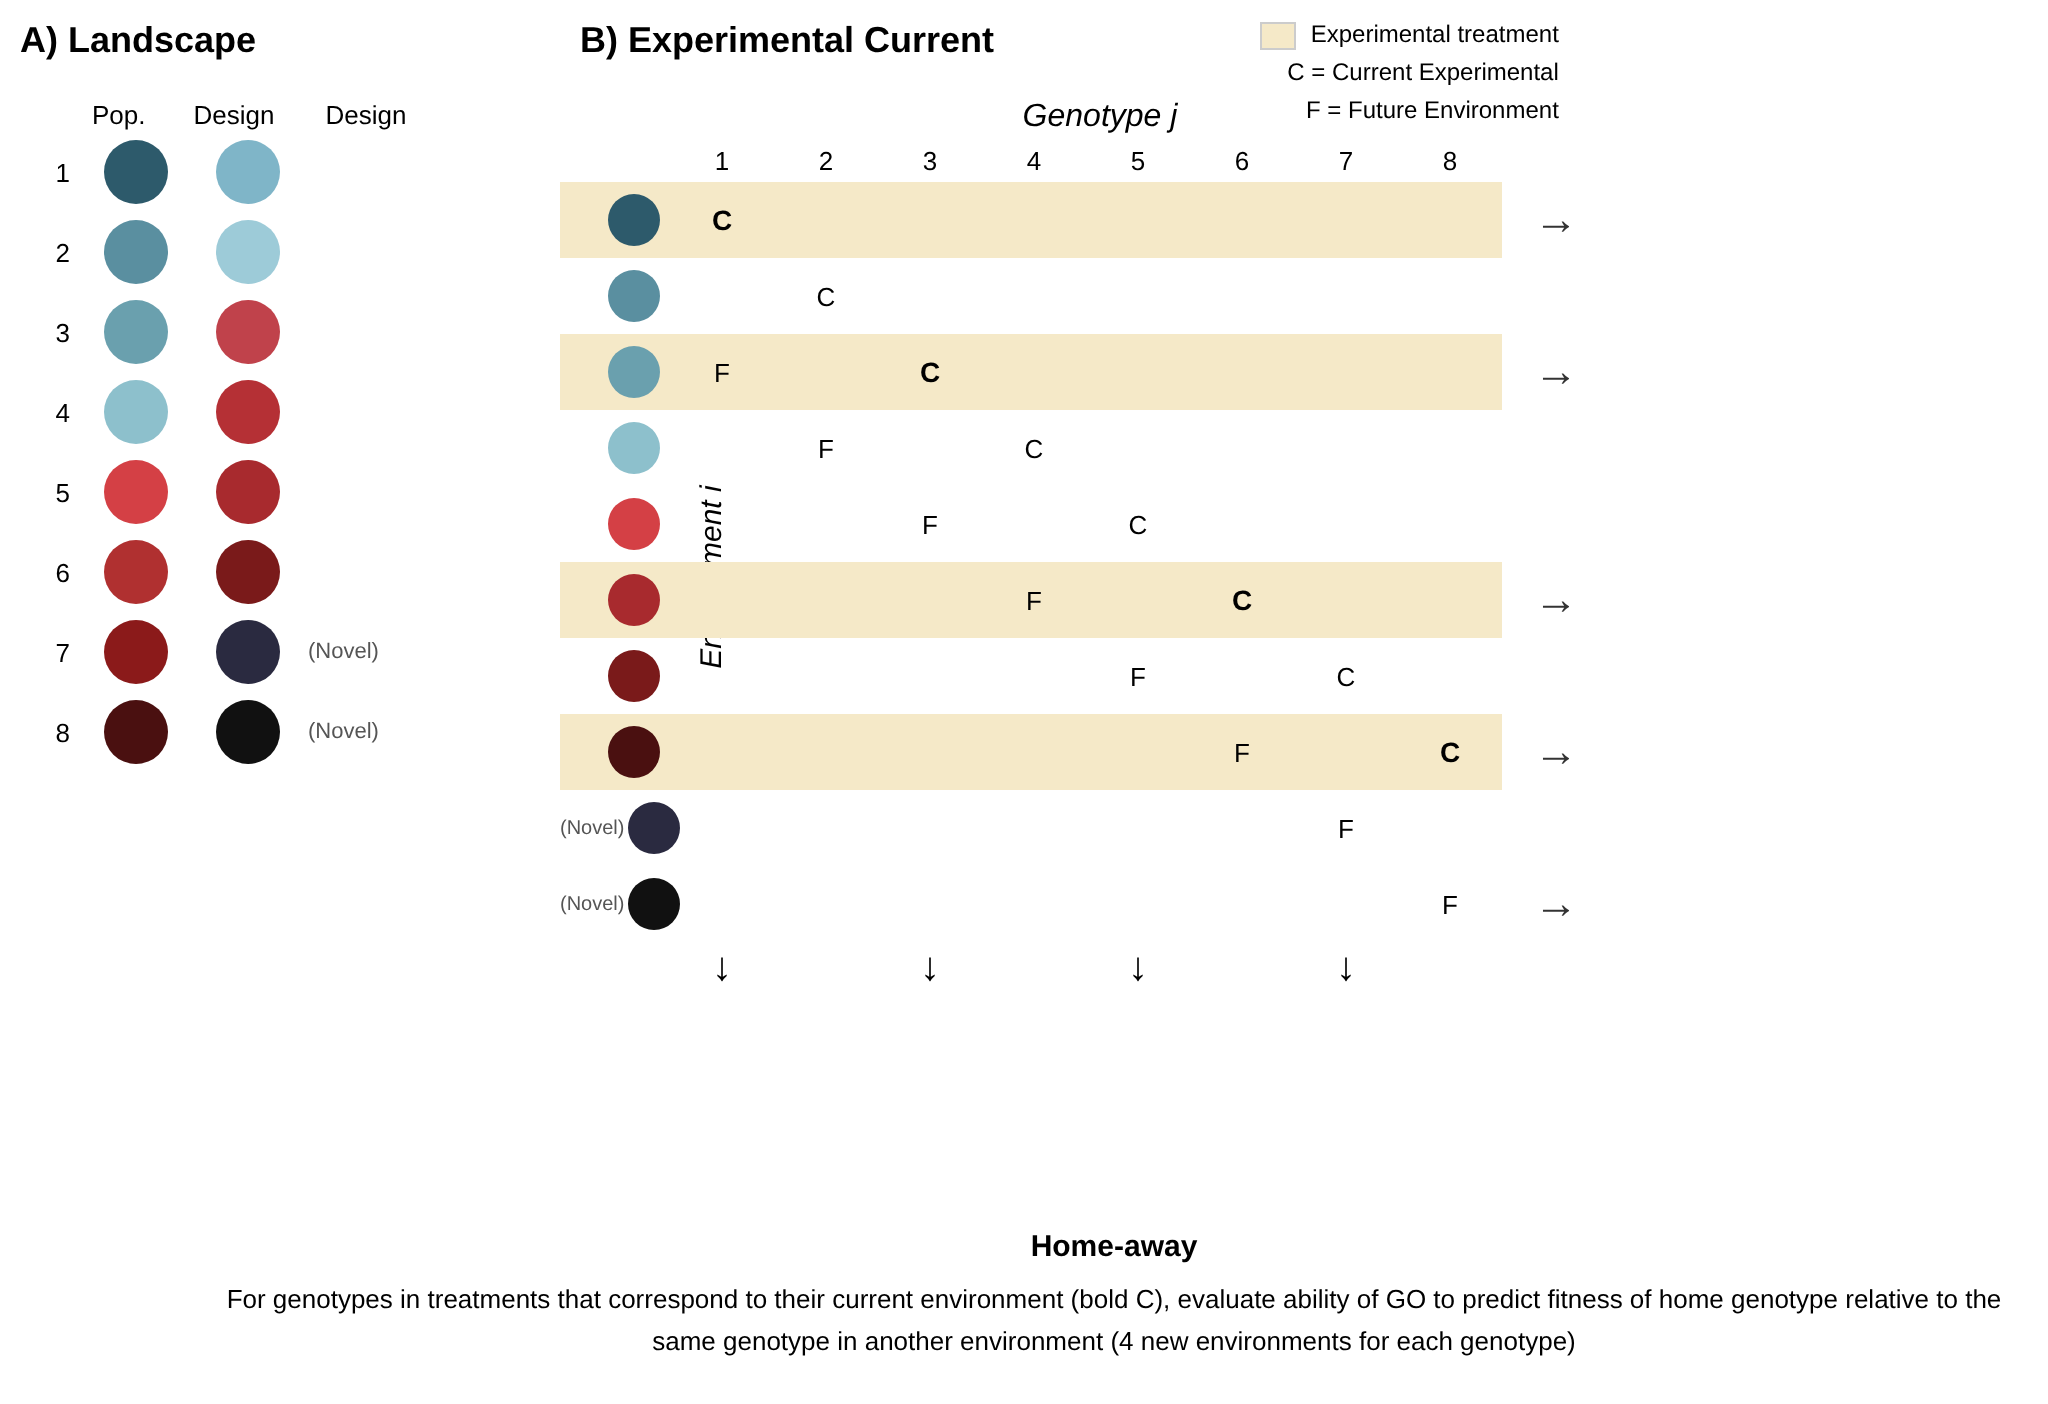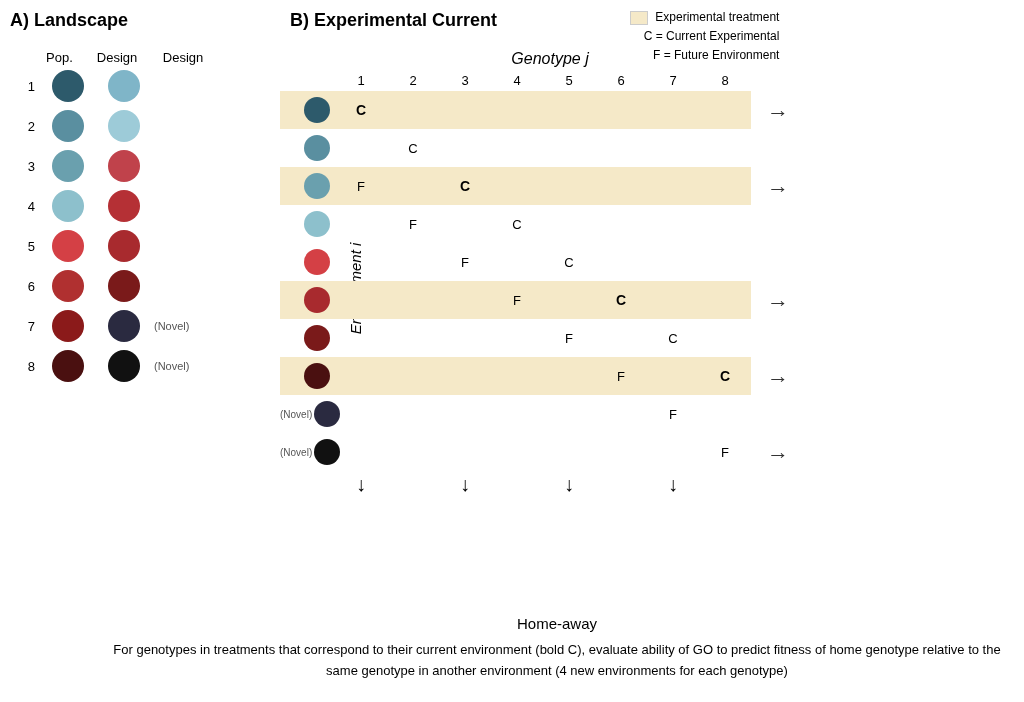--- a/index.html
+++ b/index.html
@@ -178,21 +178,21 @@
     .bottom-section {
       position: absolute;
       bottom: 20px;
       left: 100px;
       right: 10px;
       text-align: center;
       font-size: 13px;
       line-height: 1.6;
     }
     .bottom-title {
-      font-weight: normal;
+      font-weight: bold;
       font-size: 15px;
       margin-bottom: 4px;
     }
     
     .env-i-label {
       position: absolute;
       left: 298px;
       top: 270px;
       font-size: 15px;
       font-style: italic;

